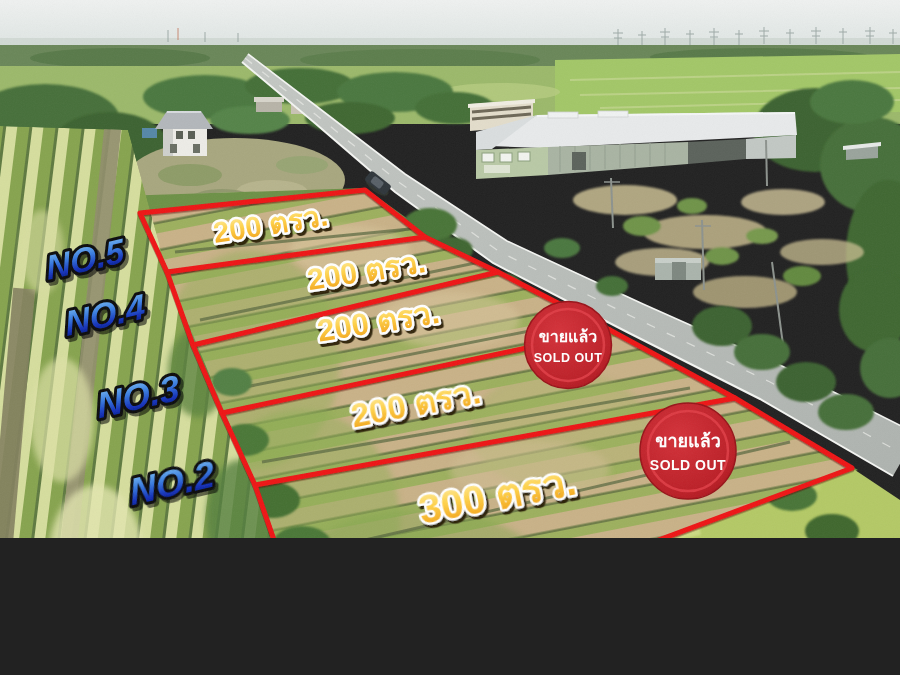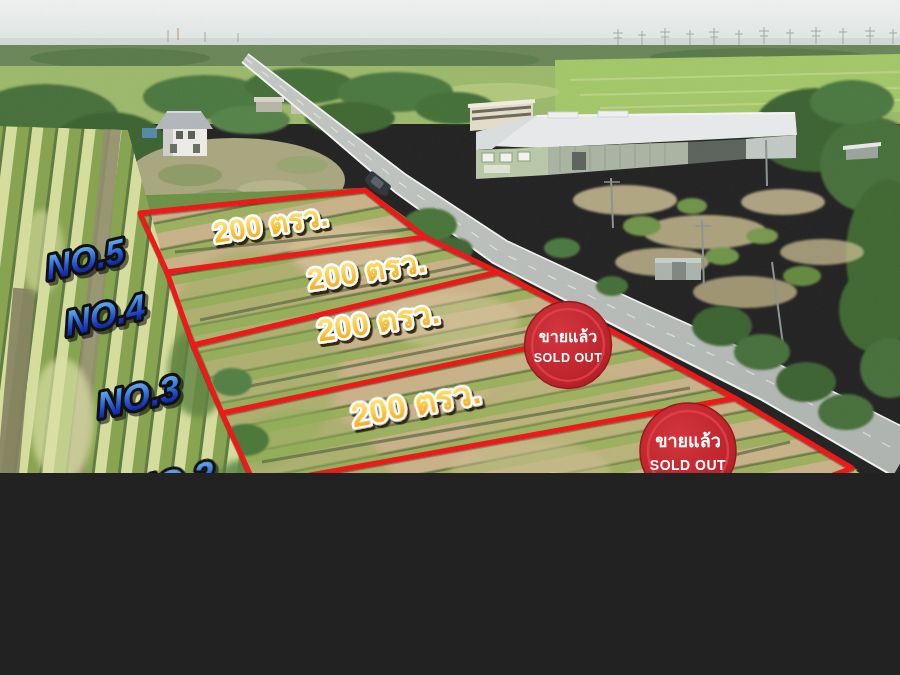--- a/index.html
+++ b/index.html
@@ -1,16 +1,16 @@
 <!DOCTYPE html>
 <html><head>
 <meta charset="utf-8">
 <style>
   html,body{margin:0;padding:0;background:#222;}
-  .stage{width:900px;height:473px;position:relative;overflow:hidden;font-family:"Liberation Sans",sans-serif;}
+  .stage{width:900px;height:538px;position:relative;overflow:hidden;font-family:"Liberation Sans",sans-serif;}
   svg{display:block;}
   text{font-family:"Liberation Sans",sans-serif;}
   .gold-label{font-weight:bold;paint-order:stroke fill;stroke:#ffffff;stroke-width:5px;stroke-linejoin:round;}
   .blue-label{font-weight:bold;font-style:italic;paint-order:stroke fill;stroke:#0b0b10;stroke-width:6px;stroke-linejoin:round;}
   .badge-th{font-weight:bold;fill:#ffffff;text-anchor:middle;}
   .badge-en{font-weight:bold;fill:#ffffff;text-anchor:middle;letter-spacing:.5px;}
 </style>
 </head>
 <body>
 

